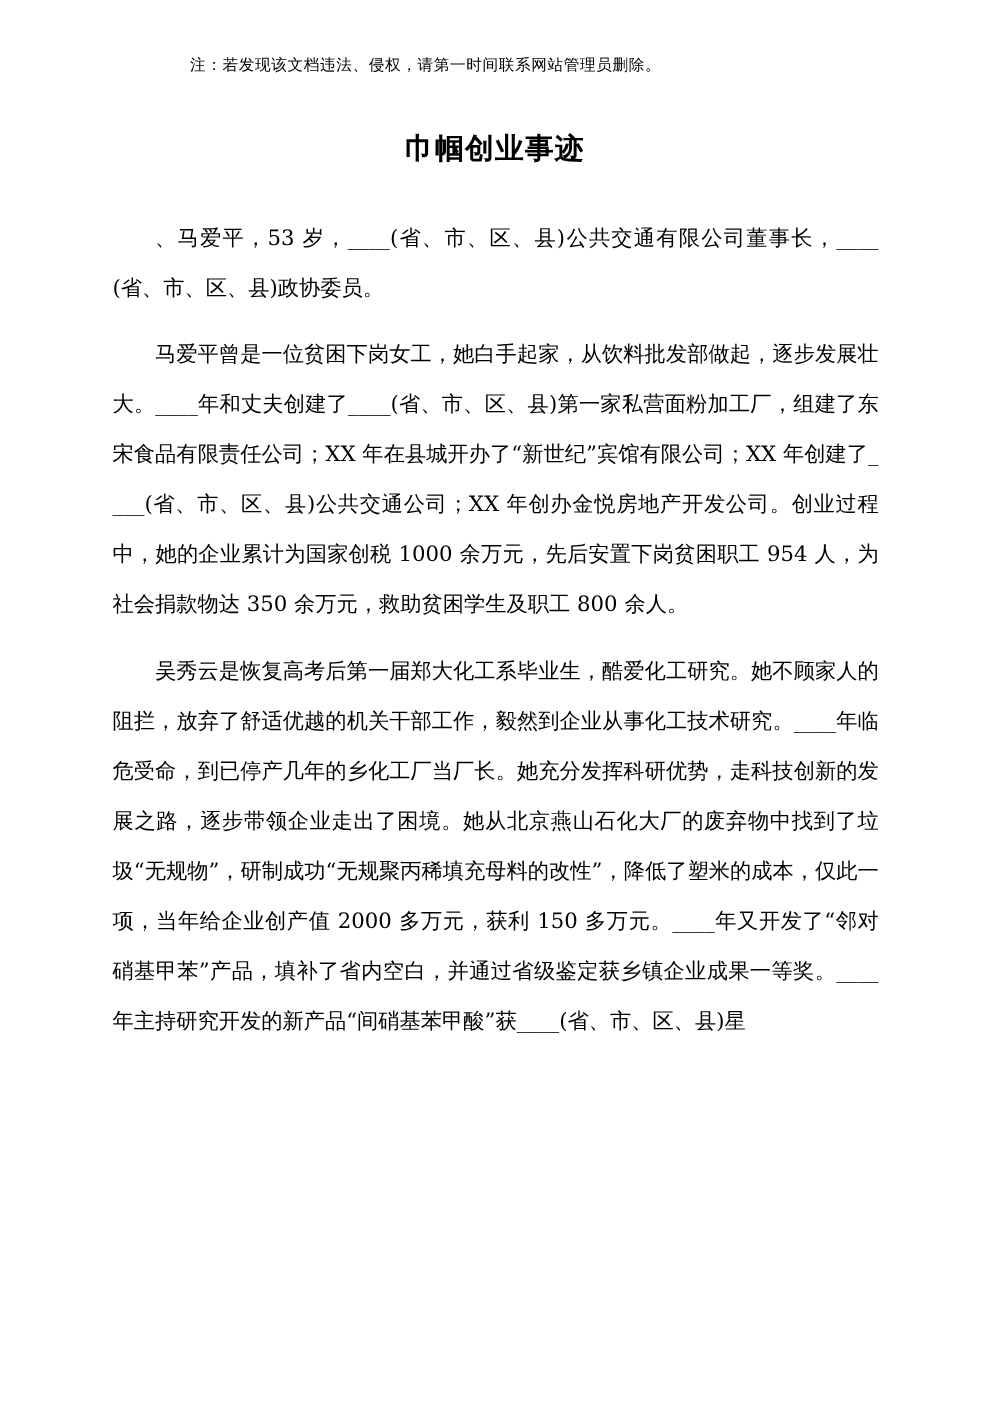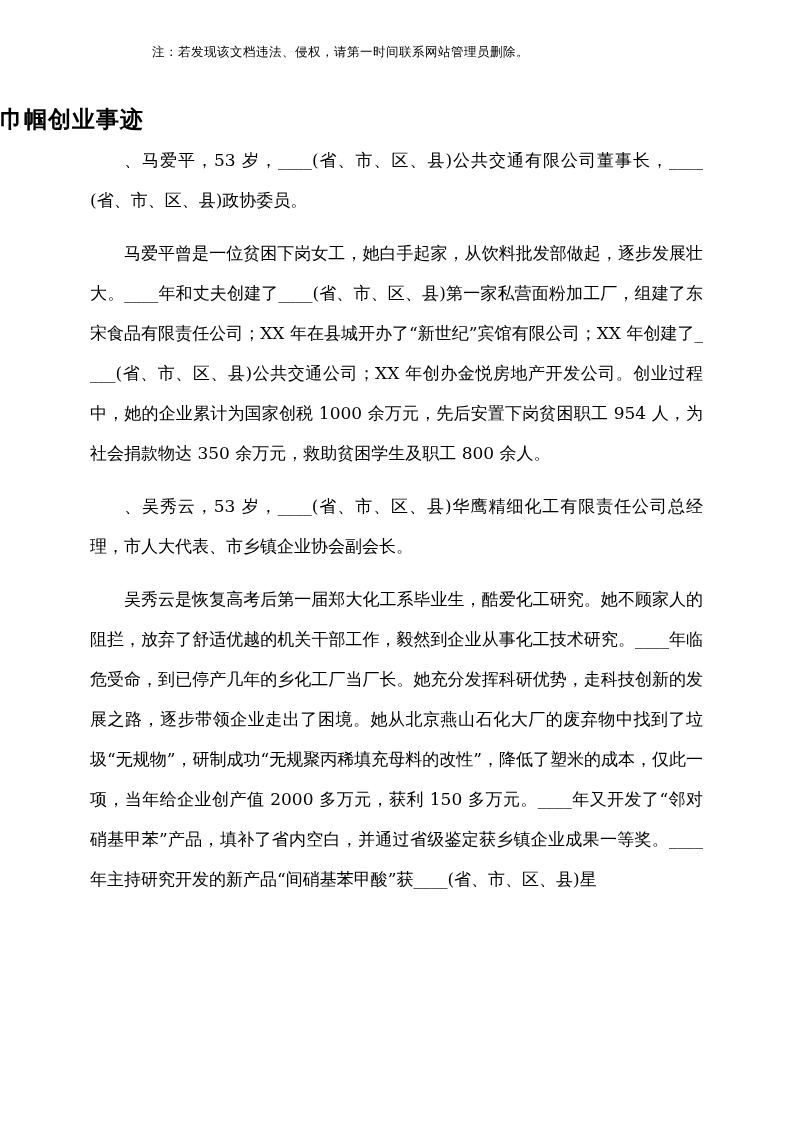--- a/index.html
+++ b/index.html
@@ -26,30 +26,30 @@
     line-height: 16px;
     color: #000000;
     letter-spacing: 0.5px;
   }
   .doc-title {
     position: absolute;
     top: 104px;
     left: 0;
     width: 792px;
     margin: 0;
-    text-align: left;
+    text-align: center;
     font-size: 23px;
     font-weight: 600;
     line-height: 30px;
     color: #000000;
     letter-spacing: 1px;
   }
   .doc-body {
     position: absolute;
-    top: 140px;
+    top: 171px;
     left: 90px;
     width: 613px;
   }
   .doc-body p {
     margin: 0 0 13px 0;
     font-size: 17px;
     line-height: 40px;
     text-align: justify;
     text-indent: 2em;
     color: #000000;
@@ -60,16 +60,15 @@
 <body>
 
 <div class="page">
   <div class="disclaimer">注：若发现该文档违法、侵权，请第一时间联系网站管理员删除。</div>
 
   <h1 class="doc-title">巾帼创业事迹</h1>
 
   <div class="doc-body">
     <p>、马爱平，53 岁，____(省、市、区、县)公共交通有限公司董事长，____(省、市、区、县)政协委员。</p>
     <p>马爱平曾是一位贫困下岗女工，她白手起家，从饮料批发部做起，逐步发展壮大。____年和丈夫创建了____(省、市、区、县)第一家私营面粉加工厂，组建了东宋食品有限责任公司；XX 年在县城开办了“新世纪”宾馆有限公司；XX 年创建了____(省、市、区、县)公共交通公司；XX 年创办金悦房地产开发公司。创业过程中，她的企业累计为国家创税 1000 余万元，先后安置下岗贫困职工 954 人，为社会捐款物达 350 余万元，救助贫困学生及职工 800 余人。</p>
-    <p>、吴秀云，53 岁，____(省、市、区、县)华鹰精细化工有限责任公司总经理，市人大代表、市乡镇企业协会副会长。</p>
     <p>吴秀云是恢复高考后第一届郑大化工系毕业生，酷爱化工研究。她不顾家人的阻拦，放弃了舒适优越的机关干部工作，毅然到企业从事化工技术研究。____年临危受命，到已停产几年的乡化工厂当厂长。她充分发挥科研优势，走科技创新的发展之路，逐步带领企业走出了困境。她从北京燕山石化大厂的废弃物中找到了垃圾“无规物”，研制成功“无规聚丙稀填充母料的改性”，降低了塑米的成本，仅此一项，当年给企业创产值 2000 多万元，获利 150 多万元。____年又开发了“邻对硝基甲苯”产品，填补了省内空白，并通过省级鉴定获乡镇企业成果一等奖。____年主持研究开发的新产品“间硝基苯甲酸”获____(省、市、区、县)星</p>
   </div>
 </div>
 
 </body></html>

